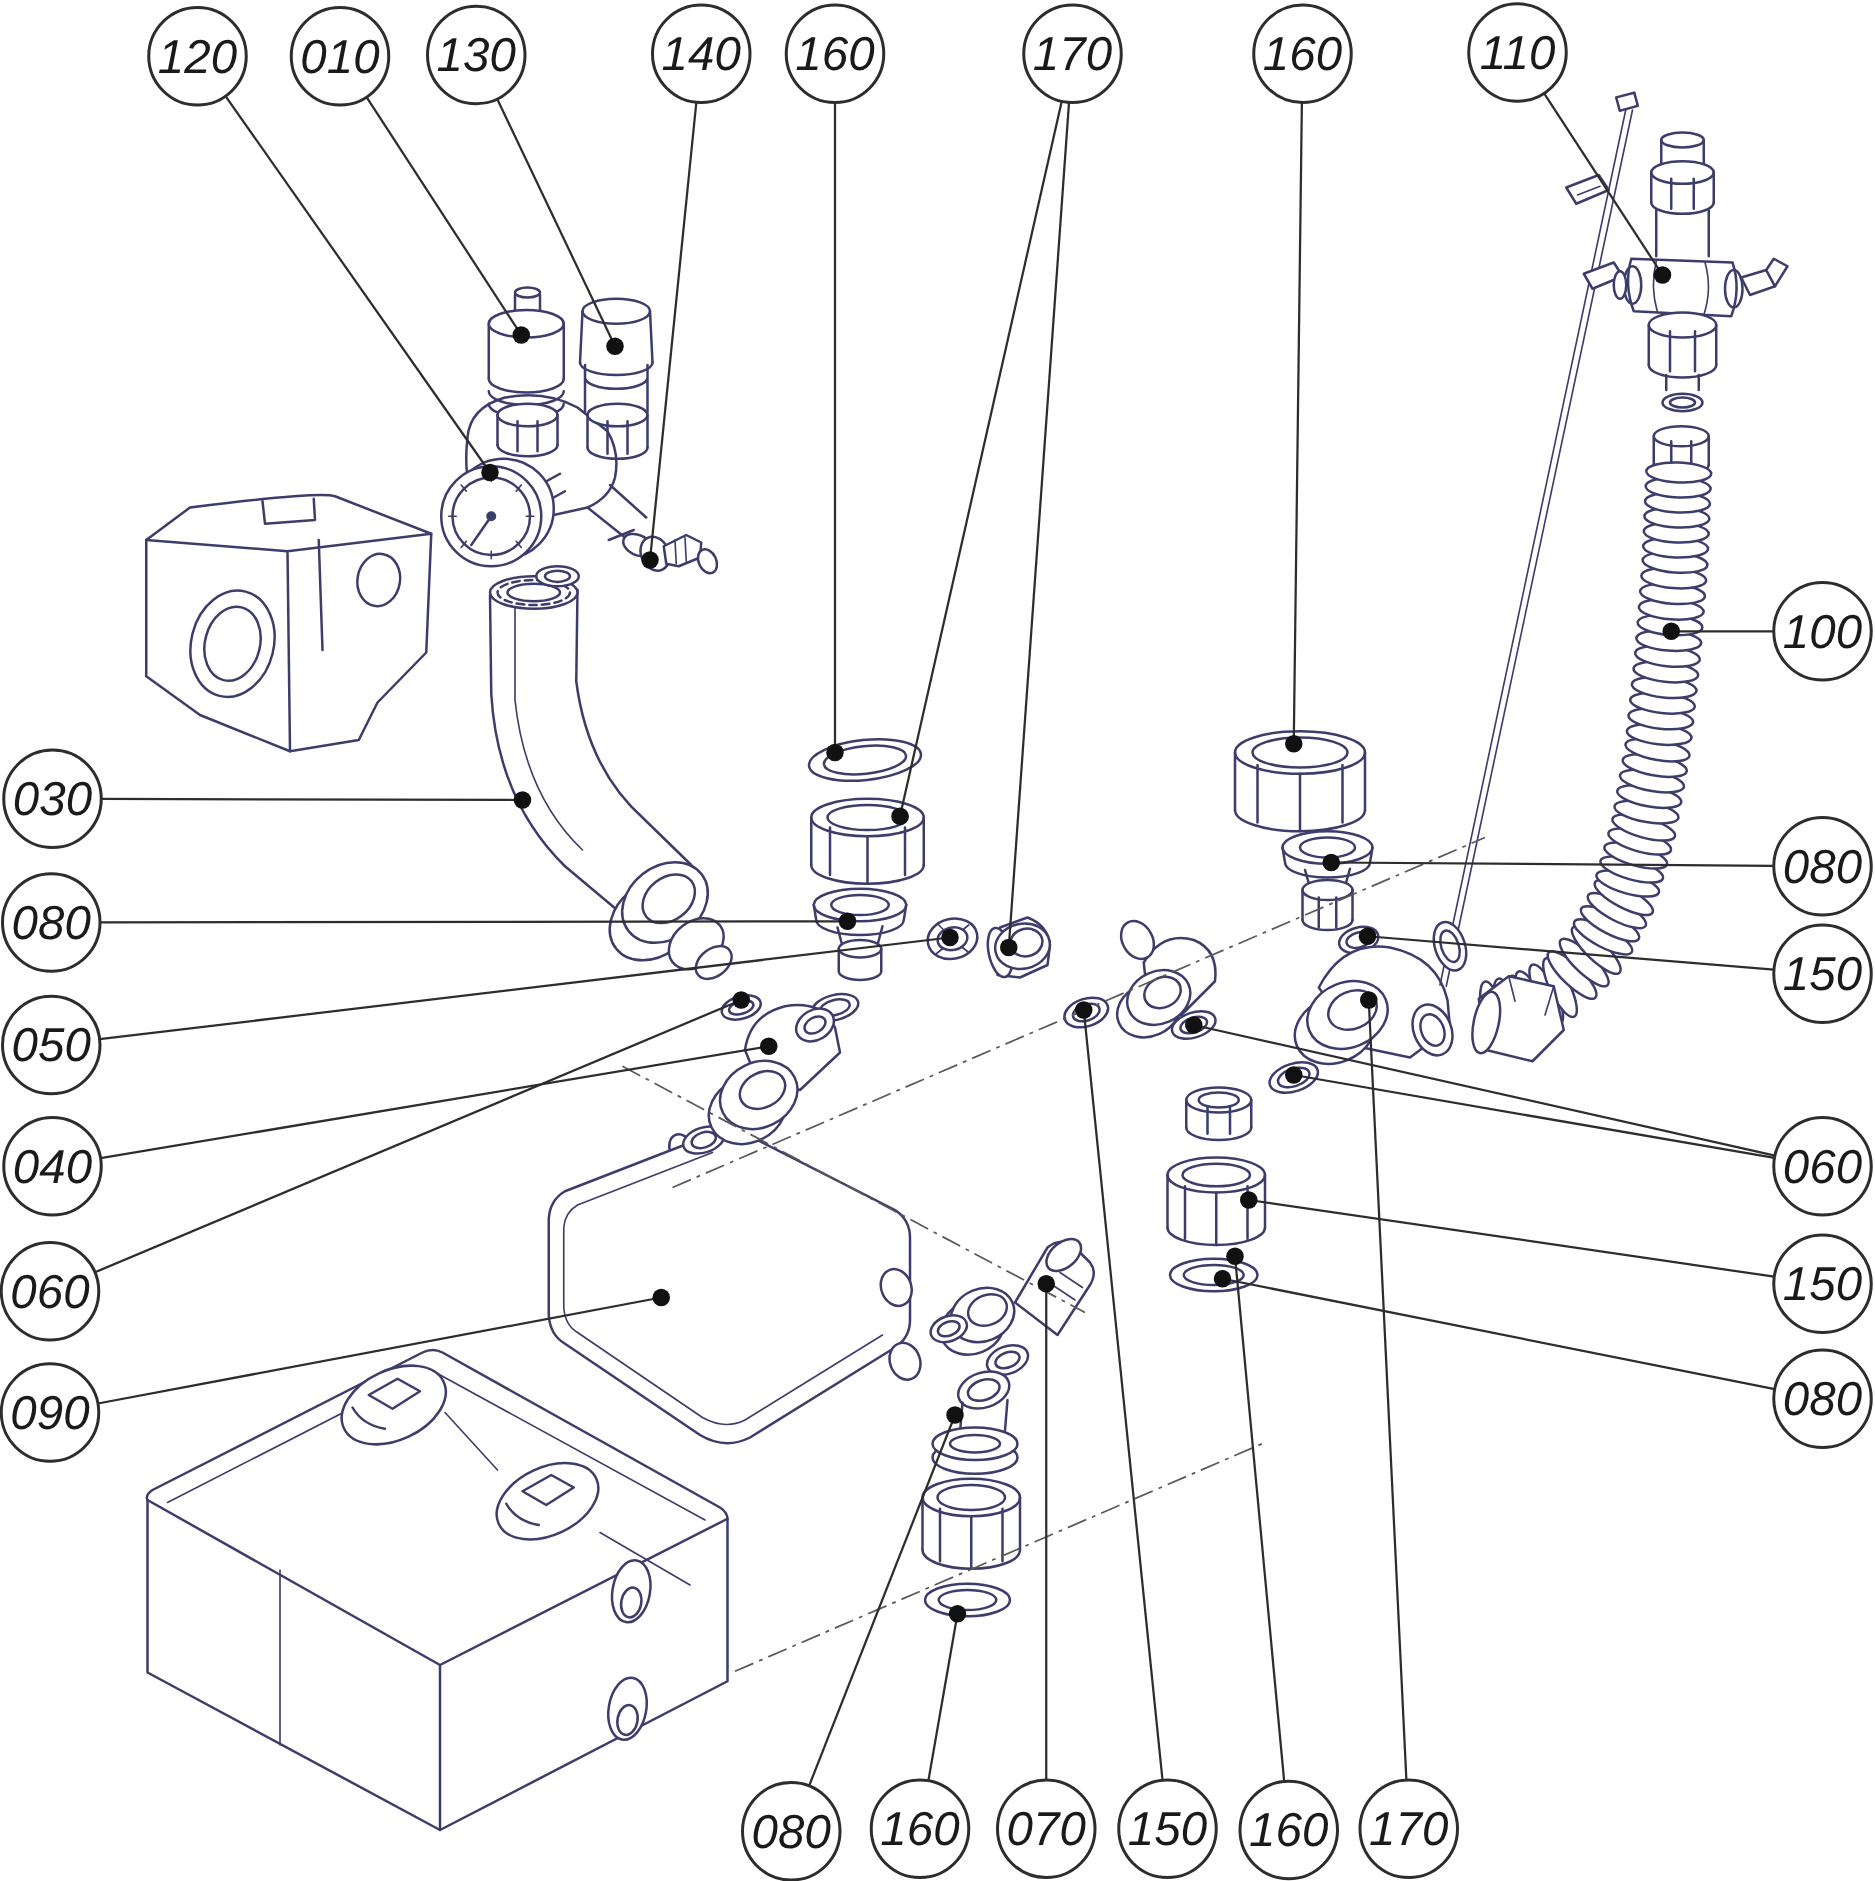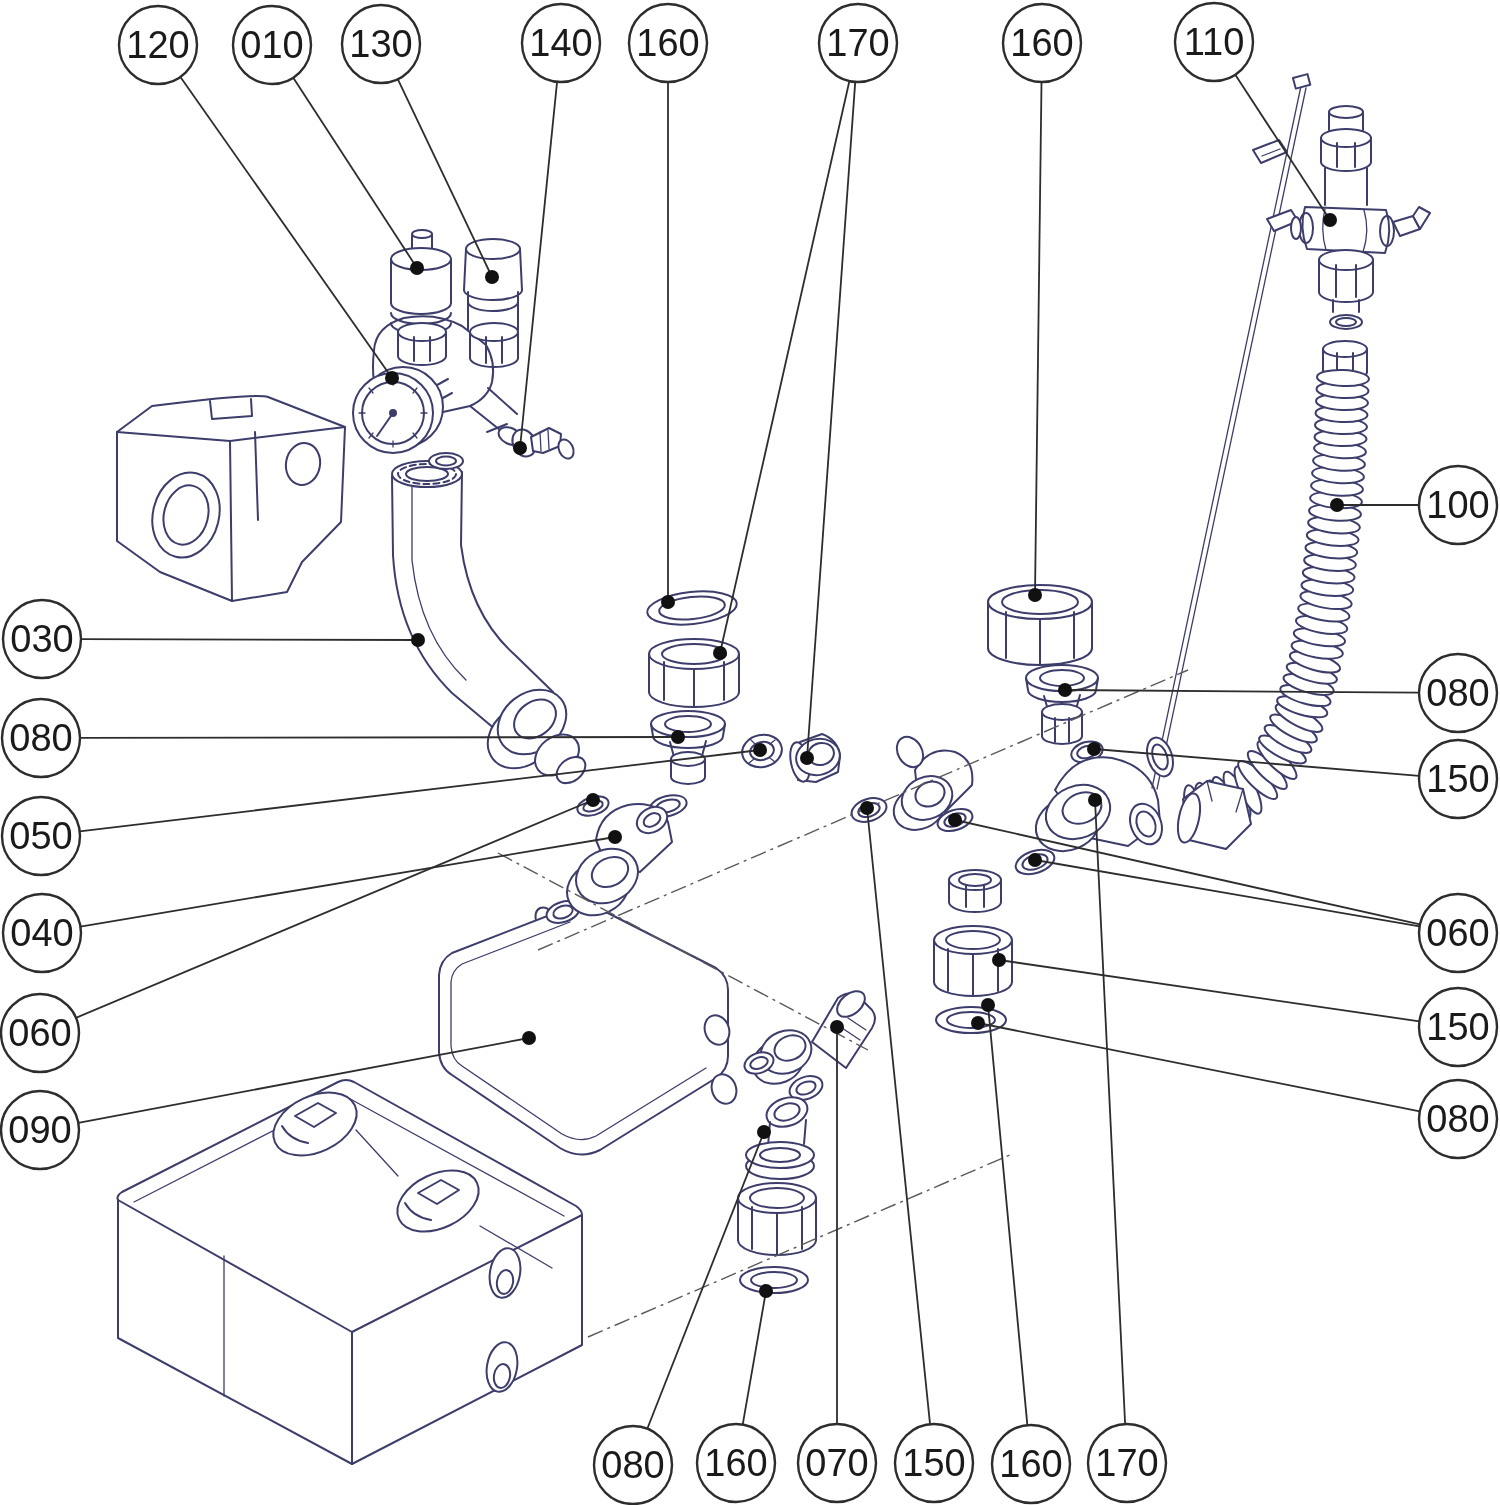--- a/index.html
+++ b/index.html
@@ -1,17 +1,17 @@
 <!DOCTYPE html>
 <html><head>
 <meta charset="utf-8">
 <style>
   html,body{margin:0;padding:0;background:#ffffff;}
   body{width:1500px;height:1505px;position:relative;font-family:"Liberation Sans",sans-serif;}
-  #diagram-wrap{width:1500px;height:1096px;}
+  #diagram-wrap{width:1500px;height:1096px;font-style:italic;}
   svg{display:block;}
   .part{stroke:#3d3d6b;stroke-width:2;fill:none;stroke-linejoin:round;stroke-linecap:round;}
   .pf{fill:#ffffff;}
   .axis{stroke:#5a5a5a;stroke-width:1.4;fill:none;stroke-dasharray:16 5 3 5;}
   .thin{stroke-width:1.3;}
 </style>
 </head>
 <body>
 
 <div id="diagram-wrap">

